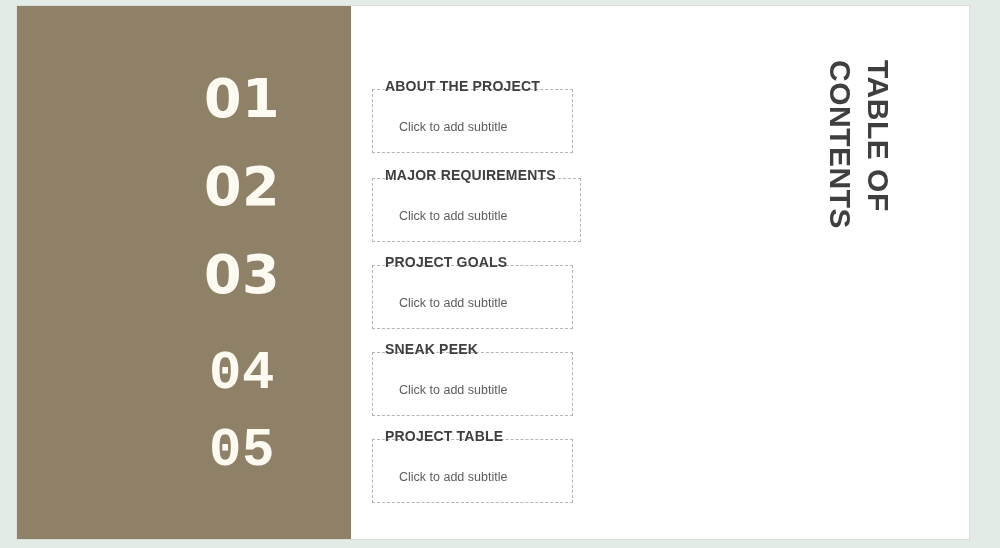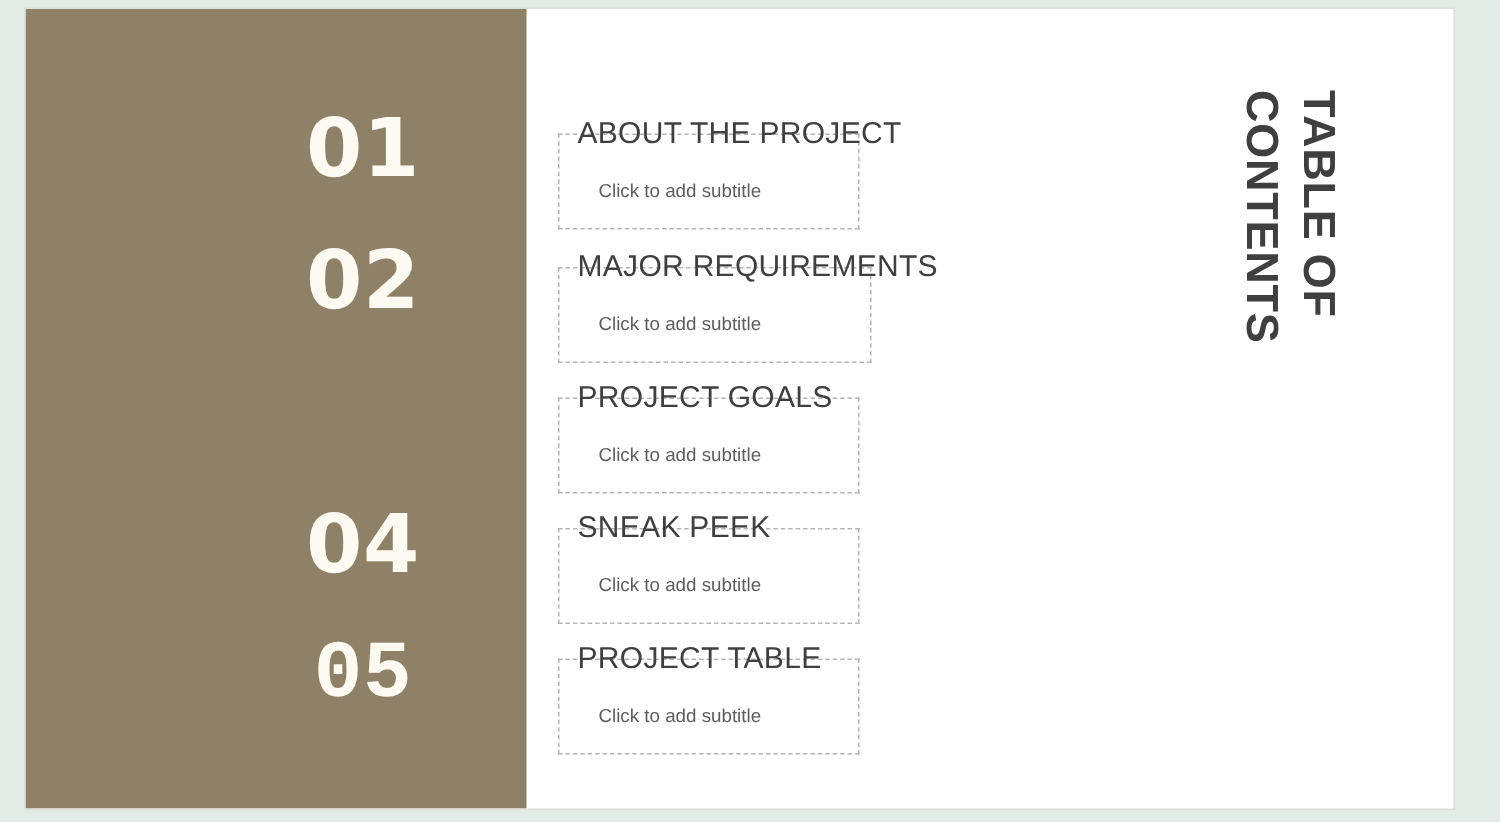--- a/index.html
+++ b/index.html
@@ -42,21 +42,21 @@
     color: #fdfaf2;
     font-family: "DejaVu Sans", sans-serif;
     font-size: 54px;
     font-weight: bold;
     letter-spacing: 0.5px;
     line-height: 1;
   }
   .n0 { top: 66px; }
   .n1 { top: 154px; }
   .n2 { top: 242px; }
-  .n3 { top: 330px; }
+  .n3 { top: 341px; font-family: Liberation Mono, monospace; }
   .n4 { top: 418px; font-family: Liberation Mono, monospace; }
 
   
   #sections {
     position: absolute;
     left: 355px;
     top: 0;
     width: 260px;
     height: 533px;
   }
@@ -64,22 +64,22 @@
     position: absolute;
     left: 0;
     width: 230px;
   }
   .sec-title {
     position: absolute;
     left: 13px;
     top: 0;
     white-space: nowrap;
     font-family: "Liberation Sans", sans-serif;
-    font-size: 20px;
-    font-weight: normal;
+    font-size: 14px;
+    font-weight: bold;
     color: #3f3f3f;
     letter-spacing: 0.2px;
     z-index: 3;
     background: transparent;
   }
   .sec-box {
     position: absolute;
     left: 0;
     top: 11px;
     height: 62px;
@@ -128,20 +128,21 @@
   .toc-line-2 { left: 80px;  top: 24px; }
 </style>
 </head>
 <body>
 
 <div id="slide">
 
   <div id="number-panel">
     <div class="number-item n0">01</div>
     <div class="number-item n1">02</div>
+    <div class="number-item n2">03</div>
     <div class="number-item n3">04</div>
     <div class="number-item n4">05</div>
   </div>
 
   <div id="sections">
 
     <div class="section s0">
       <div class="sec-box w-narrow">
         <span class="ph">Click to add subtitle</span>
       </div>

